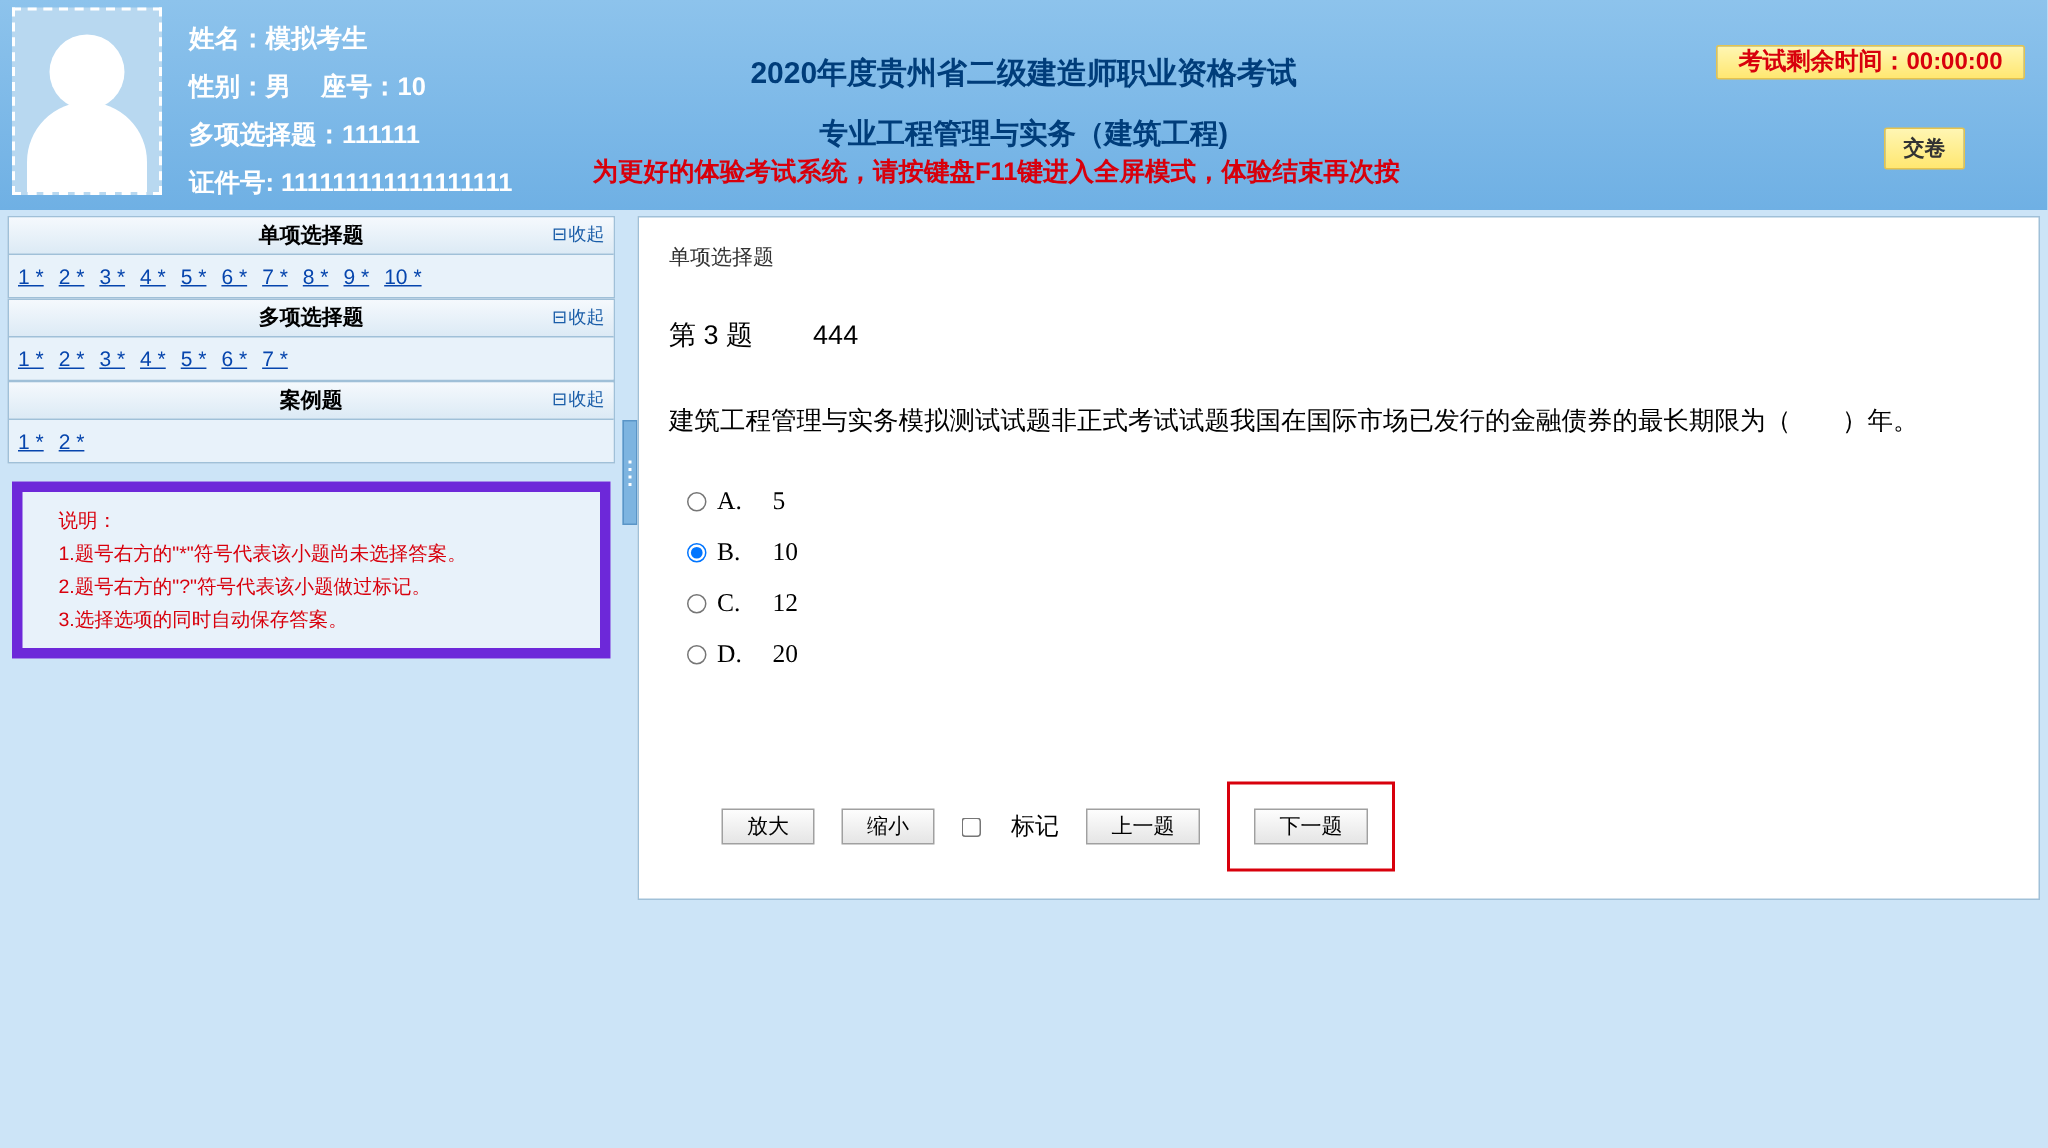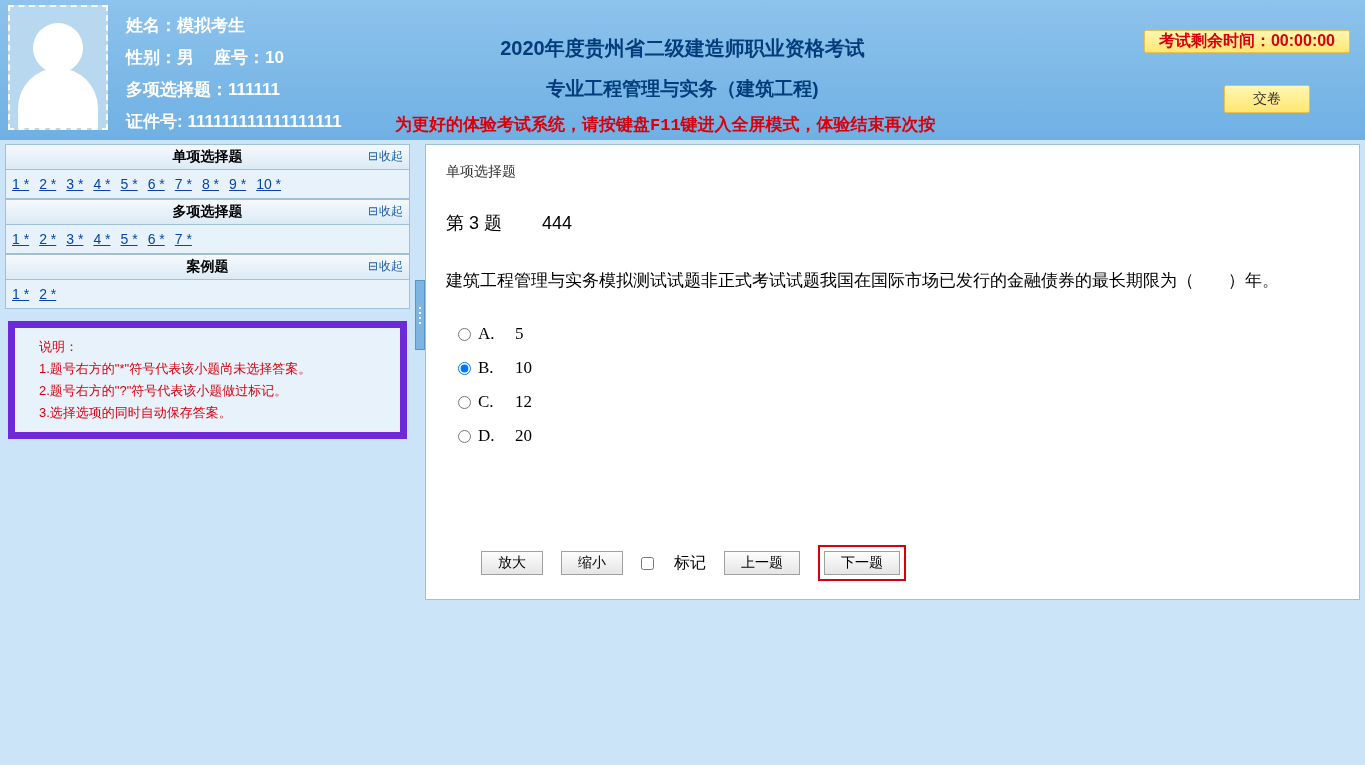--- a/index.html
+++ b/index.html
@@ -81,35 +81,35 @@
       border-radius: 2px;
     }
     .timer-label { color: #d8000c; font-weight: bold; }
     .timer-value { color: #d8000c; font-weight: bold; }
     .submit-btn {
       position: absolute;
       right: 55px;
       top: 85px;
       background: linear-gradient(to bottom, #fff6b3, #ffe771);
       border: 1px solid #e5c34e;
-      padding: 4px 28px;
+      padding: 4px 12px;
       font-size: 14px;
       cursor: pointer;
       border-radius: 2px;
       color: #333;
+      font-weight: bold;
     }
     .scrolling-notice {
       position: absolute;
-      bottom: 4px;
+      bottom: 14px;
       left: 395px;
       color: #d8000c;
       font-size: 17px;
       font-weight: bold;
       white-space: nowrap;
-      font-family: Liberation Mono, monospace;
     }
     .main-container {
       display: flex;
       height: 465px;
     }
     .sidebar {
       width: 415px;
       padding: 4px 5px 5px 5px;
     }
     .sidebar-section {
@@ -210,21 +210,21 @@
       background: linear-gradient(to bottom, #fdfdfd, #e5e5e5);
       border: 1px solid #a0a0a0;
       padding: 2px 16px;
       font-size: 14px;
       cursor: pointer;
       font-family: inherit;
     }
     .mark-wrapper { display: flex; align-items: center; gap: 20px; font-size: 16px; }
     .next-highlight {
       border: 2px solid #d8000c;
-      padding: 4px;
+      padding: 16px;
       display: inline-block;
     }
   </style>
 </head>
 <body>
 
 <div class="header">
   <div class="photo-placeholder">
     <div class="silhouette">
       <div class="head"></div>

